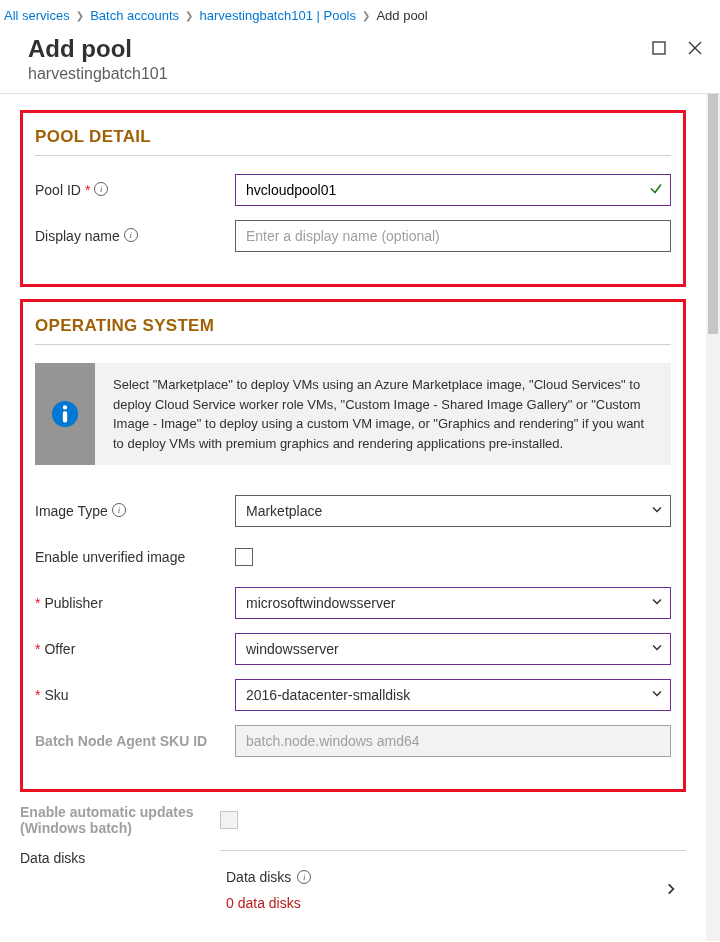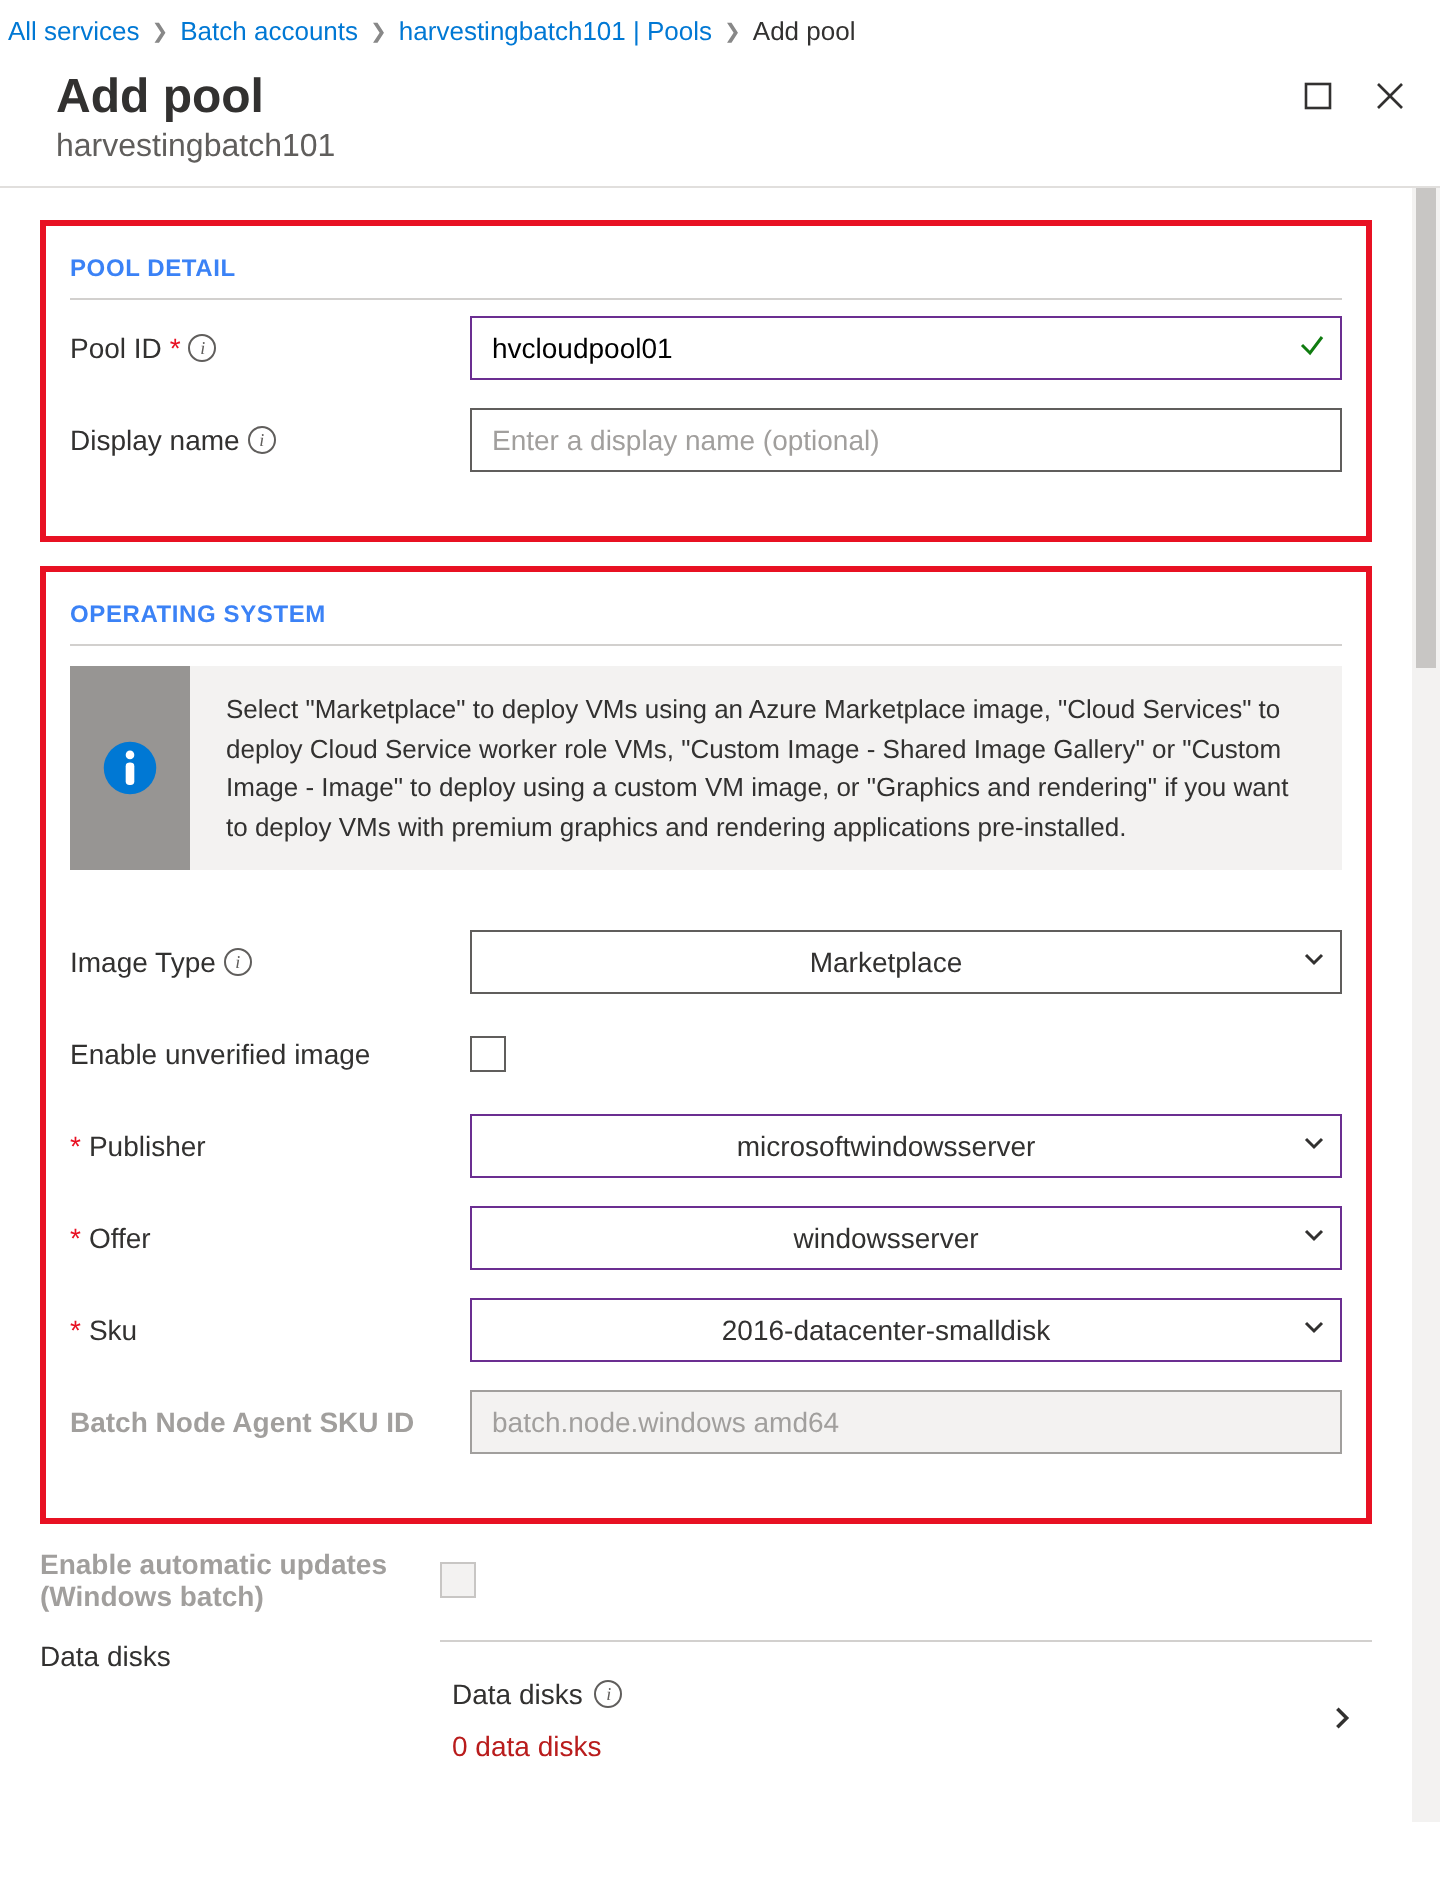--- a/index.html
+++ b/index.html
@@ -11,33 +11,33 @@
 .pane-header { display: flex; justify-content: space-between; align-items: flex-start; padding: 4px 16px 10px 28px; border-bottom: 1px solid #e1dfdd; }
 .pane-header h1 { font-size: 24px; font-weight: 600; }
 .pane-header .sub { font-size: 16px; color: #605e5c; margin-top: 2px; }
 .pane-header-icons { display: flex; gap: 18px; padding-top: 4px; }
 .icon-btn { width: 18px; height: 18px; display: flex; align-items: center; justify-content: center; cursor: pointer; color: #323130; }
 .content-wrap { display: flex; }
 .content { flex: 1; padding: 16px 20px 16px 20px; }
 .scrollbar { width: 14px; background: #f3f2f1; position: relative; }
 .scrollbar-thumb { position: absolute; top: 0; left: 2px; width: 10px; height: 240px; background: #c8c6c4; }
 .section-box { border: 3px solid #e81123; padding: 14px 12px 18px 12px; margin-bottom: 12px; }
-.section-title { font-size: 12px; font-weight: 700; letter-spacing: 0.3px; color: #3b82f6; padding-bottom: 8px; border-bottom: 1px solid #d2d0ce; margin-bottom: 8px; }
+.section-title { font-size: 17px; font-weight: 700; letter-spacing: 0.3px; color: #a16207; padding-bottom: 8px; border-bottom: 1px solid #d2d0ce; margin-bottom: 18px; }
 .form-row { display: flex; align-items: center; margin-bottom: 14px; min-height: 32px; }
-.form-label { width: 200px; font-size: 14px; color: #323130; display: flex; align-items: center; gap: 4px; }
+.form-label { width: 200px; font-size: 14px; color: #323130; display: flex; align-items: flex-start; gap: 4px; }
 .form-label.disabled { color: #a19f9d; font-weight: bold; }
 .req { color: #e81123; }
 .info-icon { width: 14px; height: 14px; border: 1px solid #605e5c; border-radius: 50%; display: inline-flex; align-items: center; justify-content: center; font-size: 9px; color: #605e5c; font-style: italic; font-family: Georgia, serif; line-height: 1; }
 .form-control { flex: 1; position: relative; }
 .text-input { width: 100%; height: 32px; border: 1px solid #605e5c; padding: 0 30px 0 10px; font-size: 14px; font-family: Liberation Sans, sans-serif; }
 .text-input.purple { border-color: #6b2e91; }
 .text-input.readonly { background: #f3f2f1; color: #a19f9d; border-color: #a19f9d; }
 .text-input::placeholder { color: #a19f9d; }
 .valid-check { position: absolute; right: 8px; top: 50%; transform: translateY(-50%); color: #107c10; }
-.select-input { width: 100%; height: 32px; border: 1px solid #605e5c; padding: 0 30px 0 10px; font-size: 14px; background: #fff; display: flex; align-items: center; justify-content: center; cursor: pointer; }
+.select-input { width: 100%; height: 32px; border: 1px solid #605e5c; padding: 0 30px 0 10px; font-size: 14px; background: #fff; display: flex; align-items: center; justify-content: flex-start; cursor: pointer; }
 .select-input.purple { border-color: #6b2e91; }
 .chevron { position: absolute; right: 8px; top: 50%; transform: translateY(-50%); pointer-events: none; }
 .checkbox { width: 18px; height: 18px; border: 1px solid #605e5c; background: #fff; cursor: pointer; }
 .checkbox.disabled { border-color: #c8c6c4; background: #f3f2f1; cursor: default; }
 .info-callout { display: flex; background: #f3f2f1; margin: 10px 0 30px 0; }
 .info-callout-icon { width: 60px; background: #979593; display: flex; align-items: center; justify-content: center; }
 .info-callout-icon svg { width: 30px; height: 30px; }
 .info-callout-text { flex: 1; padding: 12px 18px; font-size: 13px; line-height: 1.5; color: #323130; }
 .data-disks-row { display: flex; align-items: center; border-top: 1px solid #d2d0ce; padding-top: 18px; }
 .dd-main { flex: 1; padding-left: 6px;}

